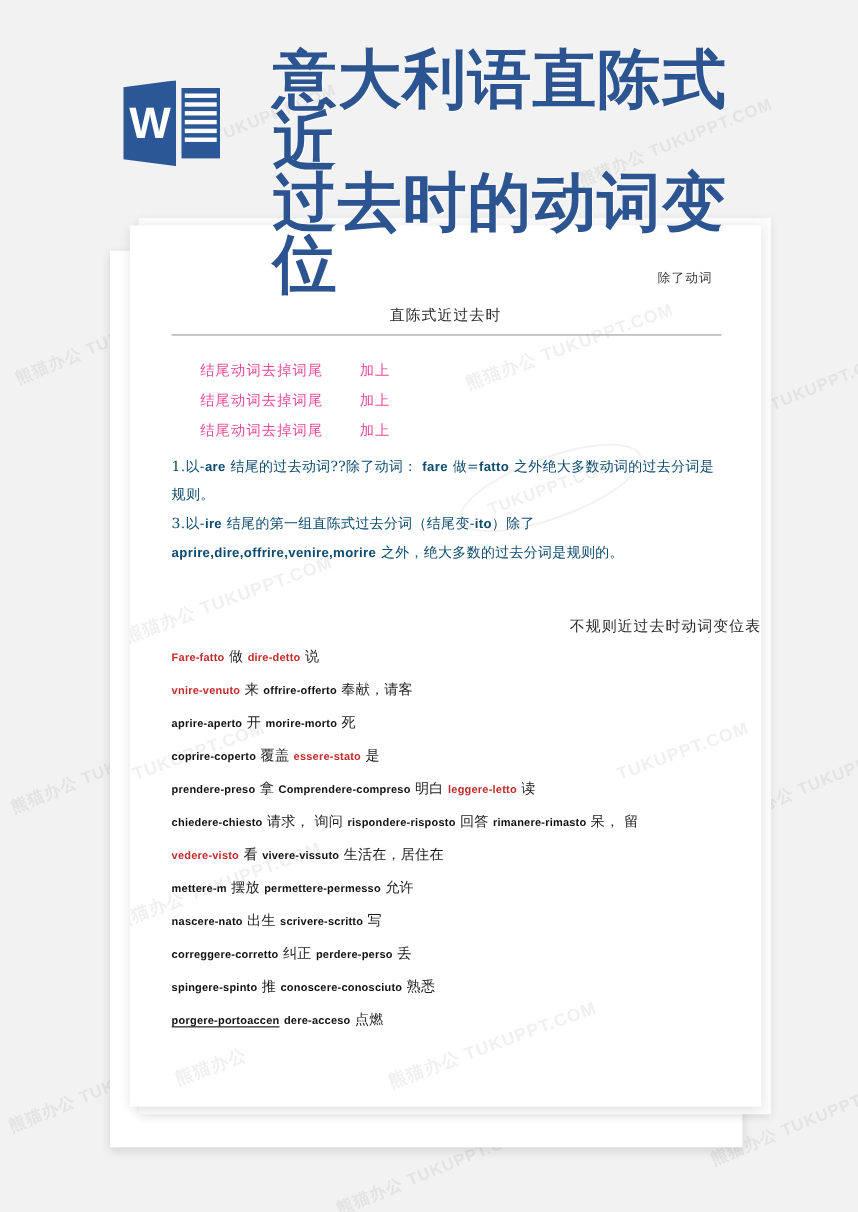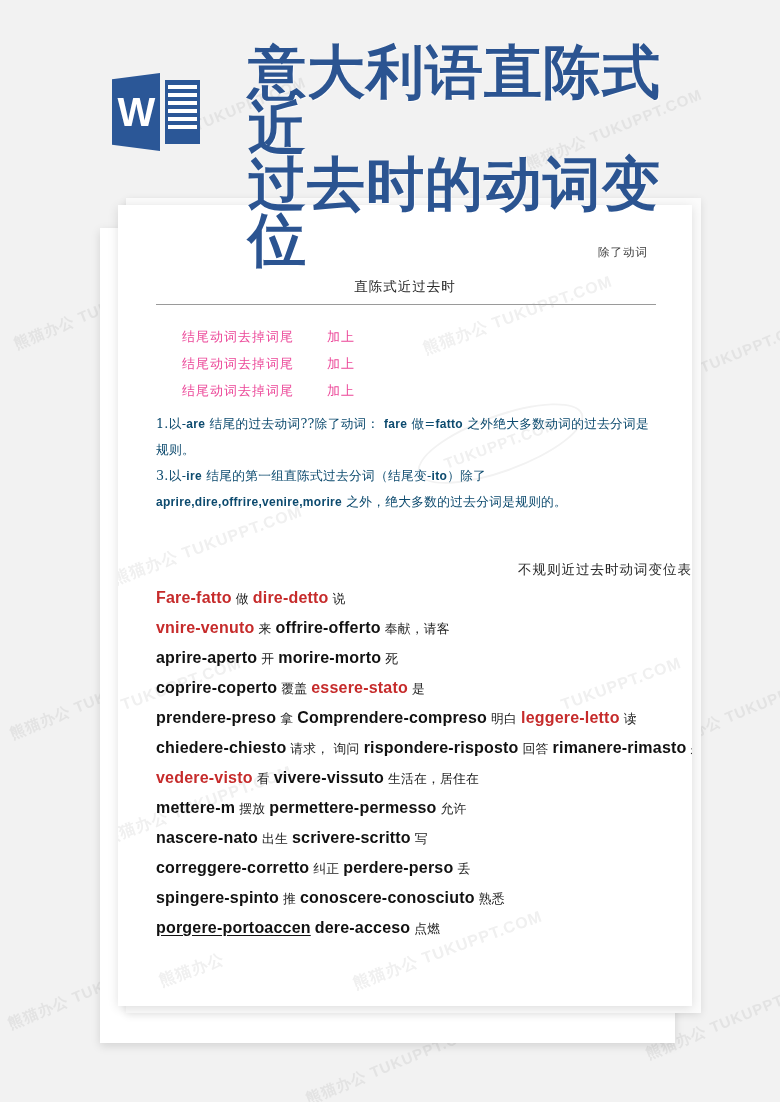--- a/index.html
+++ b/index.html
@@ -247,21 +247,21 @@
     line-height: 30px;
     font-family: "DejaVu Serif", serif;
     font-size: 12.8px;
     color: #1d1d1d;
     white-space: nowrap;
     letter-spacing: 0.2px;
   }
   .verb-line .it {
     font-family: "Liberation Sans", sans-serif;
     font-weight: bold;
-    font-size: 16px;
+    font-size: 10px;
     color: #111111;
   }
   .verb-line .it.red { color: #C62B2B; }
   .verb-line .it.ul { text-decoration: underline; text-underline-offset: 2px; }
   .verb-line .cn { font-family: "DejaVu Serif", serif; color: #1d1d1d; }
   .verb-line .sp { display: inline-block; width: 4px; }
 </style>
 </head>
 <body>
 

